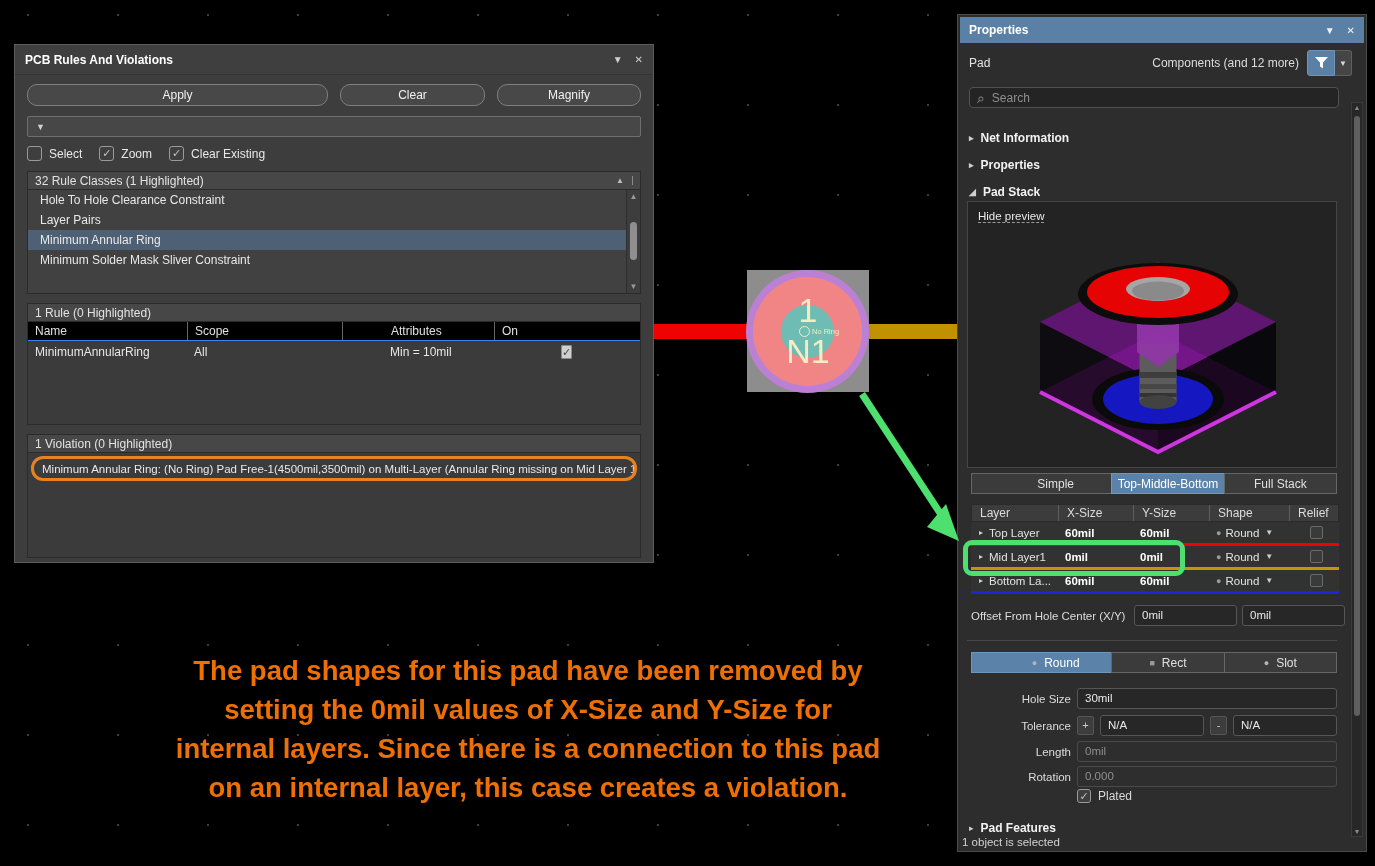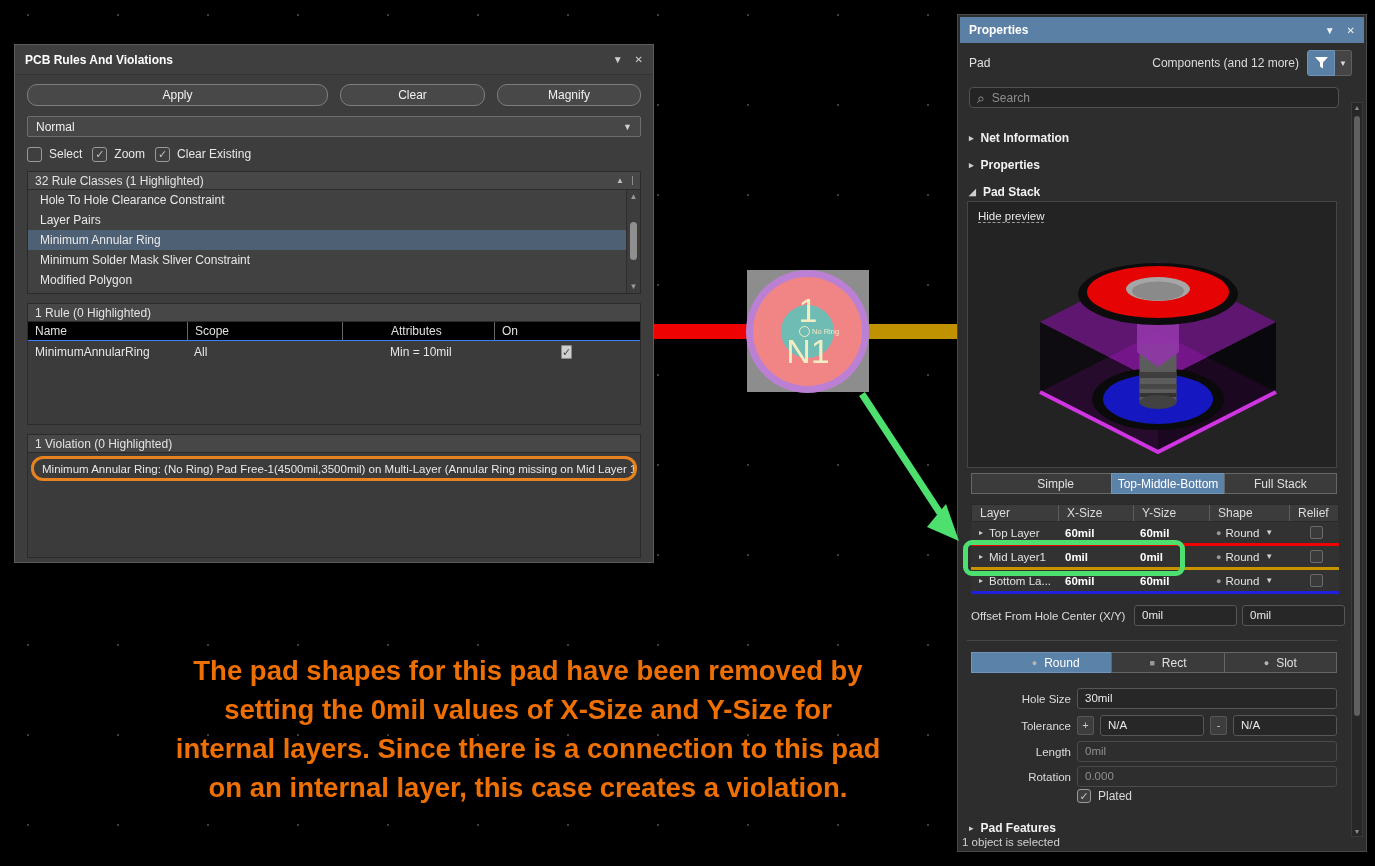--- a/index.html
+++ b/index.html
@@ -48,21 +48,21 @@
   .ticon { color:#cfcfcf; font-size:10px; margin-left:12px; cursor:pointer; }
   .dlg-body { padding:9px 12px; }
   .btnrow { display:flex; gap:12px; }
   .btn { height:22px; background:#484848; border:1px solid #7e7e7e; border-radius:10px;
     color:#f0f0f0; font-size:12px; font-family:"Liberation Sans",sans-serif; cursor:pointer; }
   .btn.apply { width:301px; } .btn.clear { width:145px; } .btn.magnify { flex:1; }
   .select { margin-top:10px; height:21px; background:#474747; border:1px solid #6e6e6e;
     border-radius:2px; display:flex; align-items:center; padding:0 8px; cursor:pointer; }
   .select .lbl { flex:1; color:#f0f0f0; }
   .select .dd { font-size:9px; color:#d0d0d0; }
-  .cbrow { margin-top:9px; display:flex; gap:10px; align-items:center; height:16px; }
+  .cbrow { margin-top:9px; display:flex; gap:17px; align-items:flex-start; height:16px; }
   .cbitem { display:flex; align-items:center; gap:7px; cursor:pointer; }
   .cb { width:15px; height:15px; background:#3f3f3f; border:1px solid #9a9a9a;
     border-radius:3px; display:flex; align-items:center; justify-content:center;
     font-size:11px; color:#c2c2c2; }
   .subhdr { margin-top:9px; height:19px; background:#474747; border:1px solid #2b2b2b;
     display:flex; align-items:center; padding:0 7px; color:#e2e2e2; }
   .subhdr .sp { flex:1; }
   .subhdr .sort { font-size:8px; color:#bdbdbd; border-right:1px solid #8a8a8a; padding-right:8px; }
   .listbox { height:104px; background:#414141; border:1px solid #2b2b2b; border-top:none;
     position:relative; overflow:hidden; }
@@ -191,21 +191,20 @@
       <span class="ticon">▼</span>
       <span class="ticon">✕</span>
     </div>
     <div class="dlg-body">
       <div class="btnrow">
         <button class="btn apply">Apply</button>
         <button class="btn clear">Clear</button>
         <button class="btn magnify">Magnify</button>
       </div>
       <div class="select">
-        <span class="lbl">Normal</span>
         <span class="dd">▼</span>
       </div>
       <div class="cbrow">
         <span class="cbitem">
           <span class="cb"></span>
           <span>Select</span>
         </span>
         <span class="cbitem">
           <span class="cb">✓</span>
           <span>Zoom</span>
@@ -217,21 +216,20 @@
       </div>
       <div class="subhdr">
         <span class="sp">32 Rule Classes (1 Highlighted)</span>
         <span class="sort">▲</span>
       </div>
       <div class="listbox">
         <div class="litem">Hole To Hole Clearance Constraint</div>
         <div class="litem">Layer Pairs</div>
         <div class="litem sel">Minimum Annular Ring</div>
         <div class="litem">Minimum Solder Mask Sliver Constraint</div>
-        <div class="litem">Modified Polygon</div>
         <div class="lscroll">
           <div class="a up">▲</div>
           <div class="th"></div>
           <div class="a dn">▼</div>
         </div>
       </div>
       <div class="subhdr">
         <span class="sp">1 Rule (0 Highlighted)</span>
       </div>
       <div class="rulesbox">

